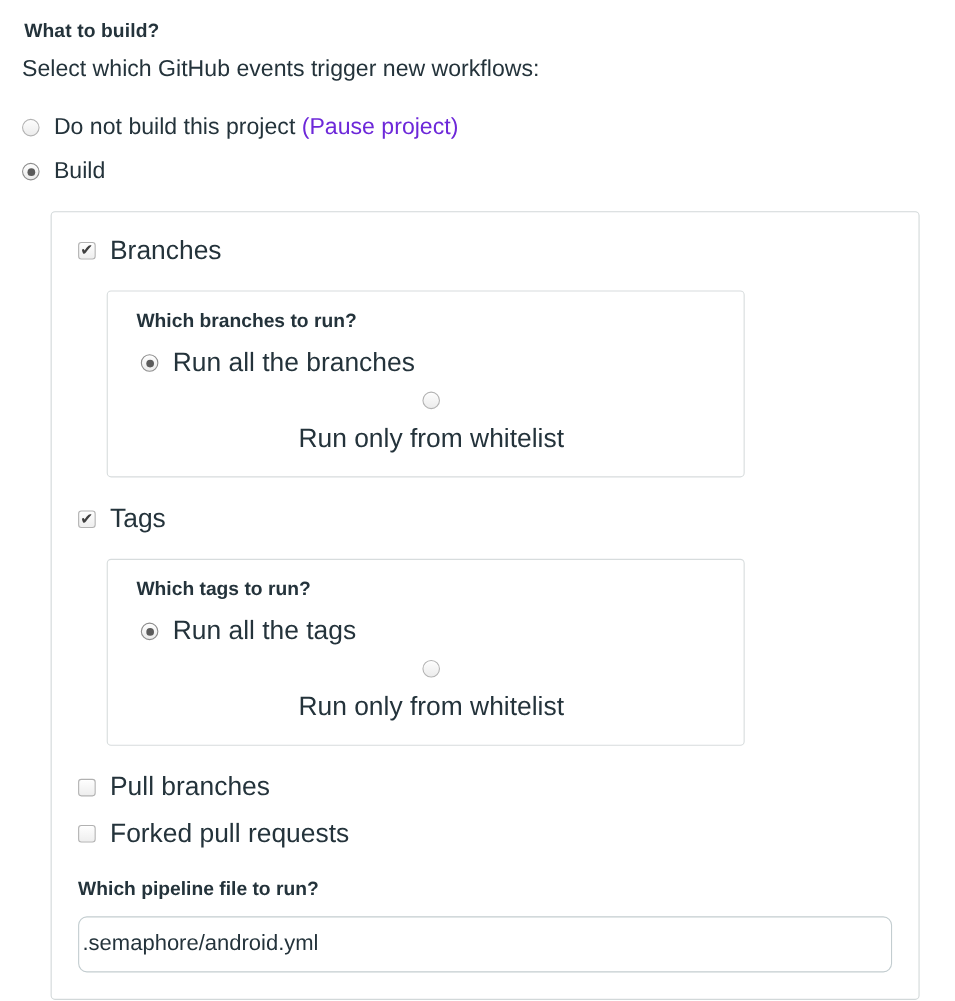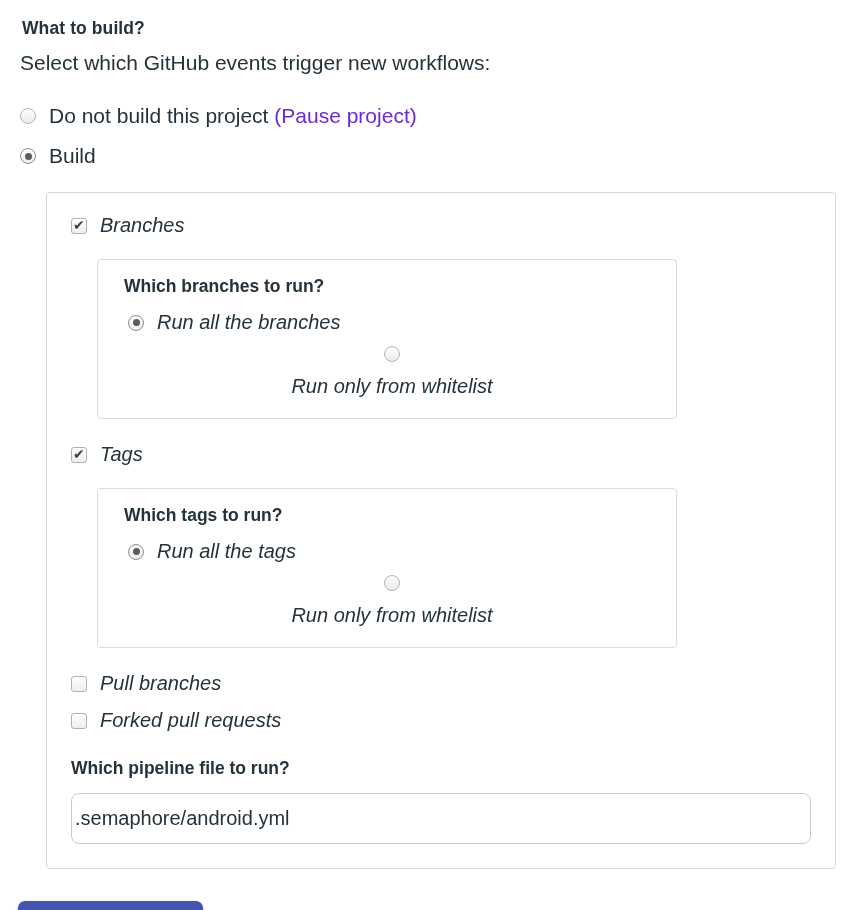--- a/index.html
+++ b/index.html
@@ -35,21 +35,21 @@
   }
 
   
   .choice-row {
     display: flex;
     align-items: center;
     gap: 13px;
     font-size: 21px;
     margin-bottom: 16px;
   }
-  .choice-row.compact { font-size: 20px; margin-bottom: 14px; font-style: italic; }
+  .choice-row.compact { font-size: 24px; margin-bottom: 14px; }
   .link-muted {
     color: #6d28d9;
     cursor: pointer;
     text-decoration: none;
   }
 
   
   .radio {
     flex: 0 0 auto;
     width: 16px; height: 16px;

